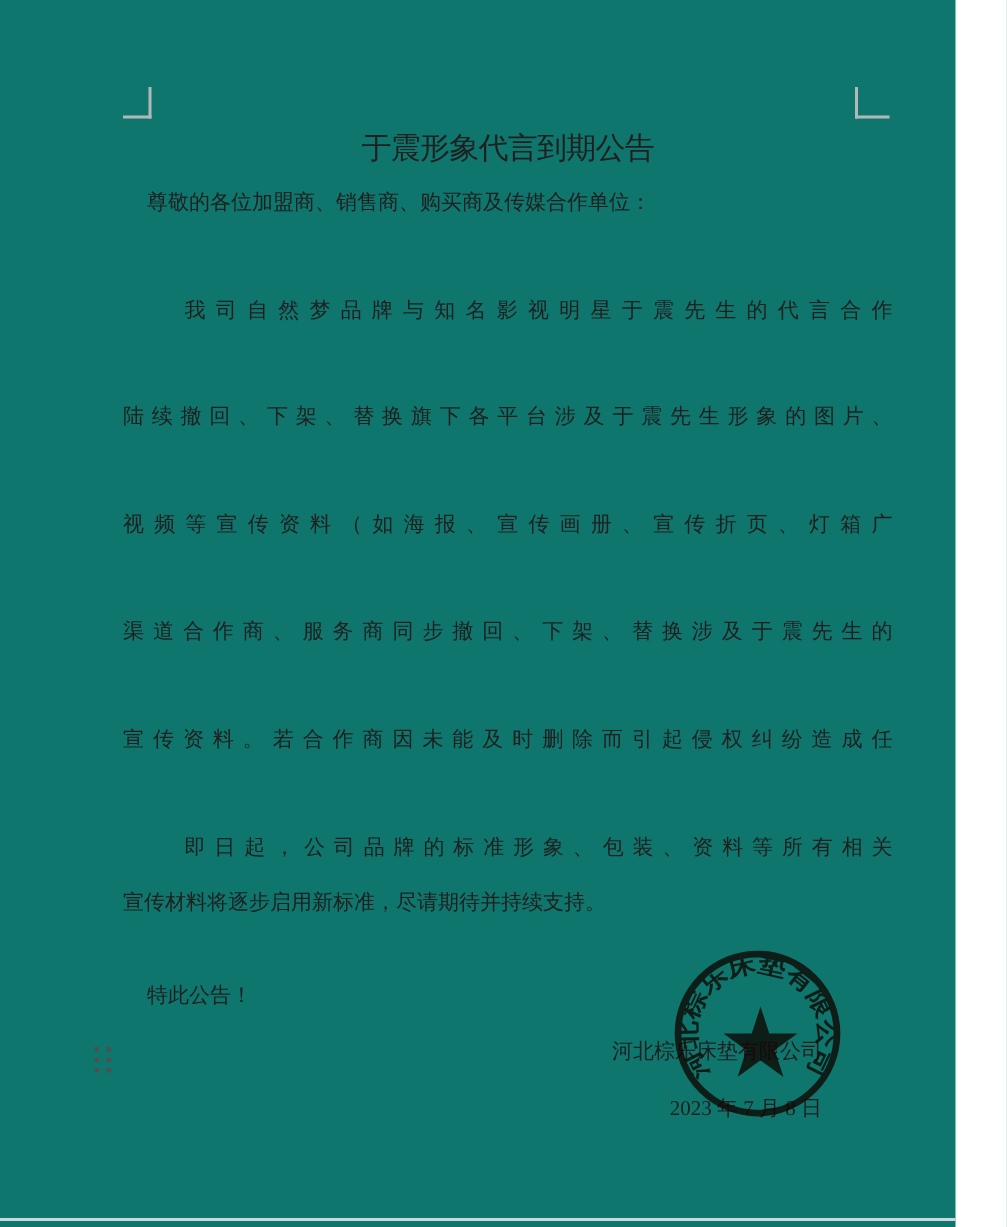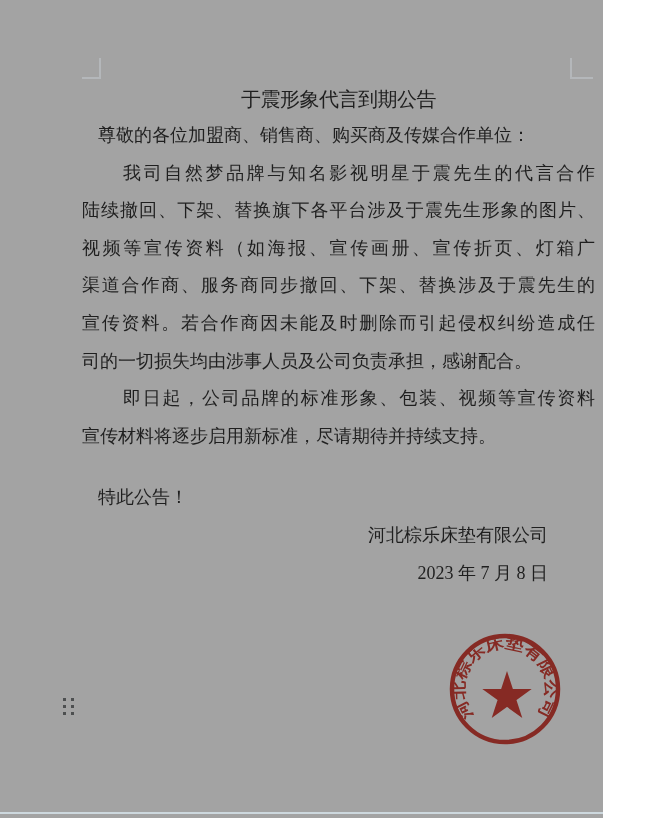--- a/index.html
+++ b/index.html
@@ -3,60 +3,60 @@
 <meta charset="utf-8">
 <style>
   html, body {
     margin: 0;
     padding: 0;
     background: #ffffff;
     font-family: "Liberation Serif", "DejaVu Serif", serif;
   }
   .canvas {
     position: relative;
-    width: 571px;
+    width: 637px;
     height: 818px;
-    background: #a3a3a3;
+    background: #0f766e;
     overflow: hidden;
     color: #1f1f1f;
-    padding-left: 32px;
   }
   
   .crop { position: absolute; background: #b4b7ba; }
   .crop.tl-v { left: 99px;  top: 58px; width: 2px;  height: 21px; }
   .crop.tl-h { left: 82px;  top: 77px; width: 19px; height: 2px;  }
   .crop.tr-v { left: 570px; top: 58px; width: 2px;  height: 21px; }
   .crop.tr-h { left: 570px; top: 77px; width: 23px; height: 2px;  }
   
   .doc {
     position: absolute;
     left: 82px;
     top: 80px;
     width: 513px;
   }
   .line {
-    font-size: 18px;
+    font-size: 14px;
     line-height: 37.6px;
     white-space: nowrap;
     color: #1f1f1f;
   }
   .line.title {
     font-size: 20px;
     line-height: 36px;
     margin-top: 1px;
     text-align: center;
     white-space: normal;
     letter-spacing: -0.5px;
   }
   .line.sal, .line.closing { text-indent: 16px; }
   .line.j {
     white-space: normal;
     text-align: justify;
     text-align-last: justify;
     text-justify: inter-character;
+    margin-top: 34px;
   }
   .line.i2 { text-indent: 41px; }
   .line.e  { text-indent: 0; }
   .spacer { height: 24px; }
   .line.sign {
     text-align: right;
     padding-right: 47px;
   }
   
   .dots {
@@ -101,22 +101,21 @@
   <div class="crop tr-h"></div>
 
   <div class="doc">
     <div class="line title">于震形象代言到期公告</div>
     <div class="line sal">尊敬的各位加盟商、销售商、购买商及传媒合作单位：</div>
     <div class="line j i2">我司自然梦品牌与知名影视明星于震先生的代言合作</div>
     <div class="line j">陆续撤回、下架、替换旗下各平台涉及于震先生形象的图片、</div>
     <div class="line j">视频等宣传资料（如海报、宣传画册、宣传折页、灯箱广</div>
     <div class="line j">渠道合作商、服务商同步撤回、下架、替换涉及于震先生的</div>
     <div class="line j">宣传资料。若合作商因未能及时删除而引起侵权纠纷造成任</div>
-    <div class="line e">司的一切损失均由涉事人员及公司负责承担，感谢配合。</div>
-    <div class="line j i2">即日起，公司品牌的标准形象、包装、视频等宣传资料</div>
+    <div class="line j i2">即日起，公司品牌的标准形象、包装、资料等所有相关</div>
     <div class="line e">宣传材料将逐步启用新标准，尽请期待并持续支持。</div>
     <div class="spacer"></div>
     <div class="line closing">特此公告！</div>
     <div class="line sign">河北棕乐床垫有限公司</div>
     <div class="line sign">2023 年 7 月 8 日</div>
   </div>
 
   <div class="dots">
     <span></span>
     <span></span>

